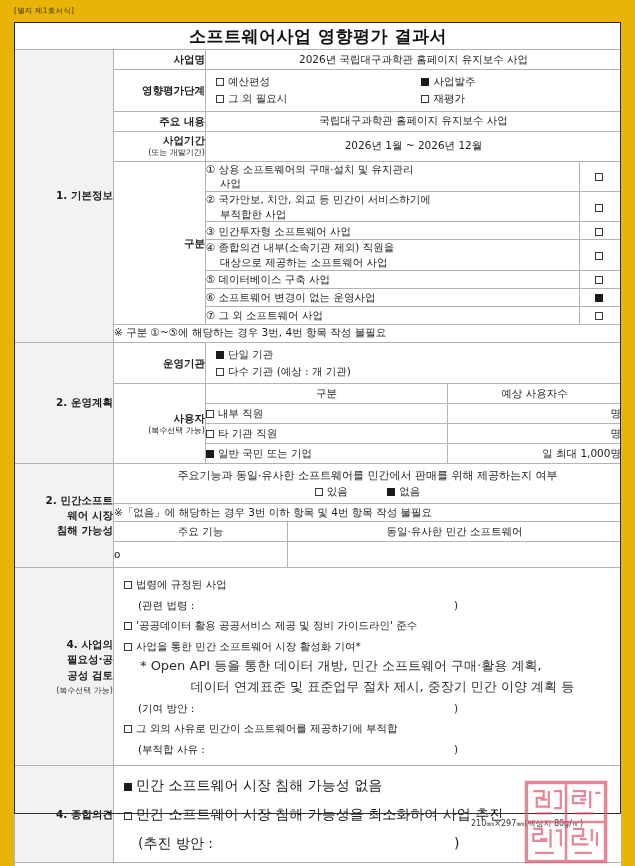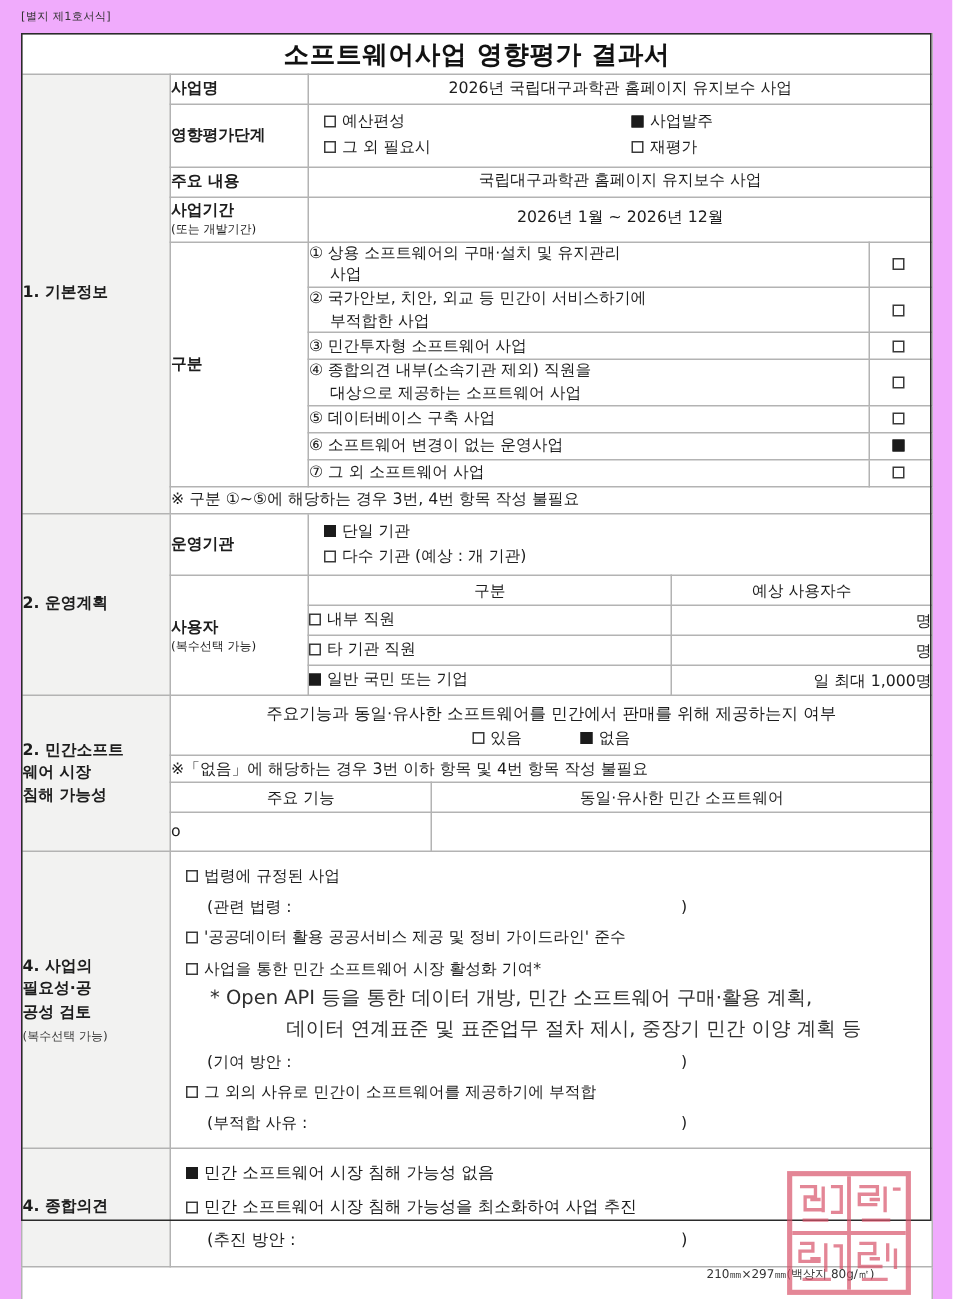--- a/index.html
+++ b/index.html
@@ -11,21 +11,21 @@
     width: 635px;
     height: 866px;
     position: relative;
     font-family: "DejaVu Sans", "Liberation Sans", sans-serif;
     color: #1d1d1d;
     overflow: hidden;
   }
   .page {
     position: absolute;
     inset: 0;
-    background: #f0abfc;
+    background: #eab308;
   }
 
   .form-id {
     position: absolute;
     left: 14px;
     top: 6px;
     font-size: 7.5px;
     letter-spacing: .2px;
     color: #333;
     white-space: nowrap;
@@ -66,21 +66,21 @@
     font-size: 17px;
     font-weight: bold;
     letter-spacing: .5px;
     color: #111;
   }
 
   
   .seccol {
     width: 99px;
     background: #f2f2f1;
-    text-align: left;
+    text-align: right;
     vertical-align: middle;
     line-height: 1.45;
   }
   .sec-title {
     font-size: 10.5px;
     font-weight: bold;
     color: #1d1d1d;
     display: block;
     white-space: pre-line;
   }
@@ -88,21 +88,21 @@
     font-size: 8px;
     font-weight: normal;
     color: #3a3a3a;
     display: block;
     margin-top: 2px;
   }
 
   
   .lblcol {
     width: 92px;
-    text-align: left;
+    text-align: right;
     font-weight: bold;
     font-size: 10.5px;
     line-height: 1.35;
   }
   .lbl-sub {
     display: block;
     font-size: 8px;
     font-weight: normal;
     margin-top: 1px;
   }
@@ -205,21 +205,21 @@
     font-size: 13px;
     line-height: 1.6;
     color: #2f2f2f;
     padding-left: 16px;
   }
   .sec4-foot .cont { display: block; padding-left: 12px; text-align: center; }
 
   .sec5-body {
     padding: 5px 8px 5px 10px;
     line-height: 2.05;
-    font-size: 11px;
+    font-size: 14px;
   }
 
   
   .sign-cell {
     height: 74px;
     vertical-align: top;
     position: relative;
     padding: 0;
   }
   .date-line {
@@ -229,21 +229,21 @@
     font-size: 11px;
     letter-spacing: .5px;
     white-space: nowrap;
     margin-top: 36px;
   }
   .date-line span { margin-left: 26px; }
 
   .paper-note {
     position: absolute;
     right: 52px;
-    top: 844px;
+    top: 818px;
     font-size: 8px;
     color: #333;
     white-space: nowrap;
   }
 
   
   .seal {
     position: absolute;
     left: 523px;
     top: 779px;

